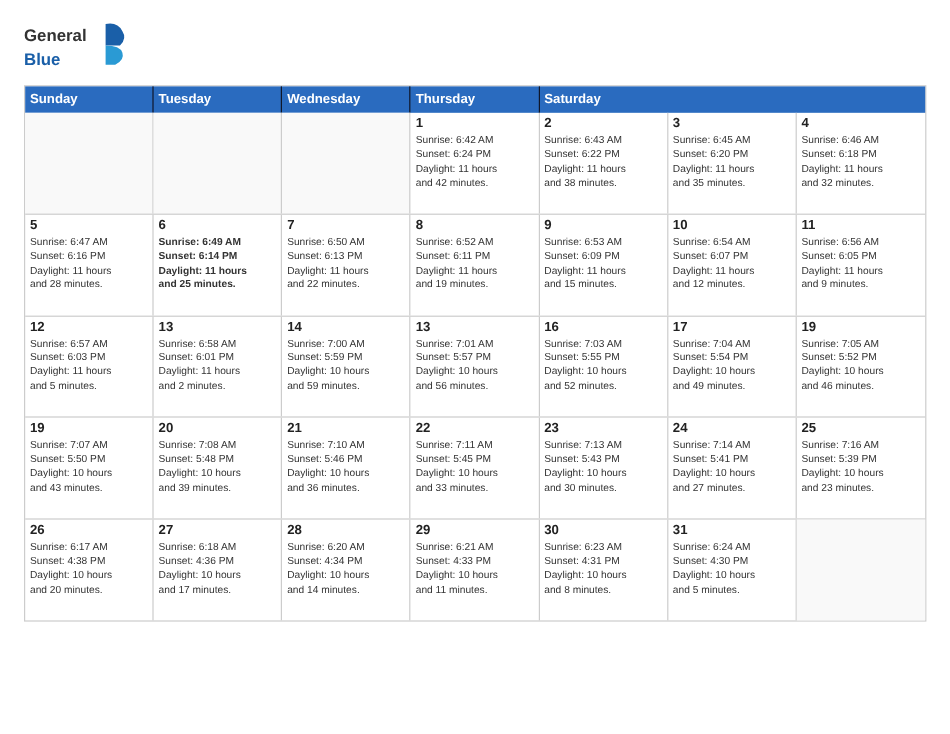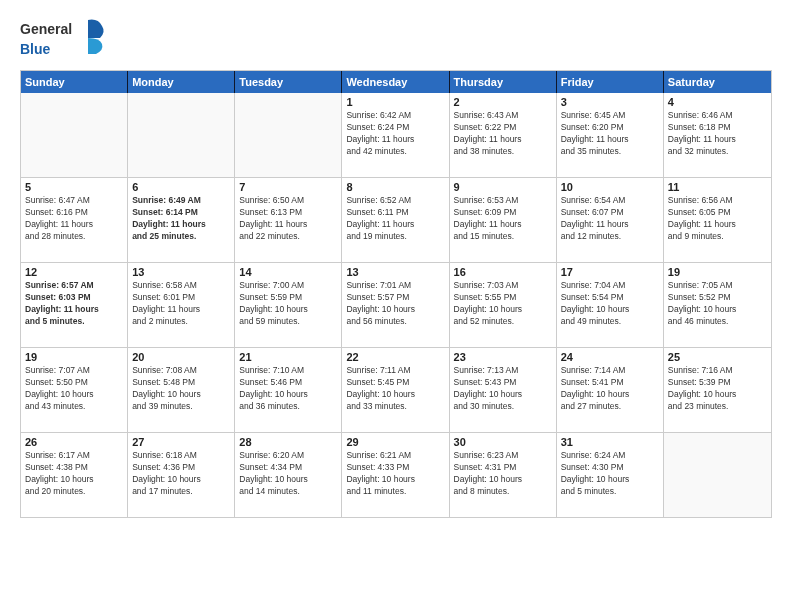--- a/index.html
+++ b/index.html
@@ -120,25 +120,23 @@
     </div>
     <div class="header-right">
       <div class="month-title"></div>
       <div class="location"></div>
     </div>
   </div>
 
   <div class="calendar">
     <div class="cal-header">
     <div class="cal-header-cell">Sunday</div>
-        <div class="cal-header-cell">Monday</div>
         <div class="cal-header-cell">Tuesday</div>
         <div class="cal-header-cell">Wednesday</div>
         <div class="cal-header-cell">Thursday</div>
-        <div class="cal-header-cell">Friday</div>
         <div class="cal-header-cell">Saturday</div>
       </div>
     <div class="cal-body">
     <div class="cal-row">
           <div class="cal-cell empty"></div>
           <div class="cal-cell empty"></div>
           <div class="cal-cell empty"></div>
           <div class="cal-cell">
             <div class="day-num">1</div>
             <div class="day-info" style="white-space: pre-line;">Sunrise: 6:42 AM
@@ -215,21 +213,21 @@
             <div class="day-num">11</div>
             <div class="day-info" style="white-space: pre-line;">Sunrise: 6:56 AM
 Sunset: 6:05 PM
 Daylight: 11 hours
 and 9 minutes.</div>
           </div>
         </div>
         <div class="cal-row">
           <div class="cal-cell">
             <div class="day-num">12</div>
-            <div class="day-info" style="white-space: pre-line; font-weight: bold;">Sunrise: 6:57 AM
+            <div class="day-info" style="white-space: pre-line;">Sunrise: 6:57 AM
 Sunset: 6:03 PM
 Daylight: 11 hours
 and 5 minutes.</div>
           </div>
           <div class="cal-cell">
             <div class="day-num">13</div>
             <div class="day-info" style="white-space: pre-line;">Sunrise: 6:58 AM
 Sunset: 6:01 PM
 Daylight: 11 hours
 and 2 minutes.</div>

